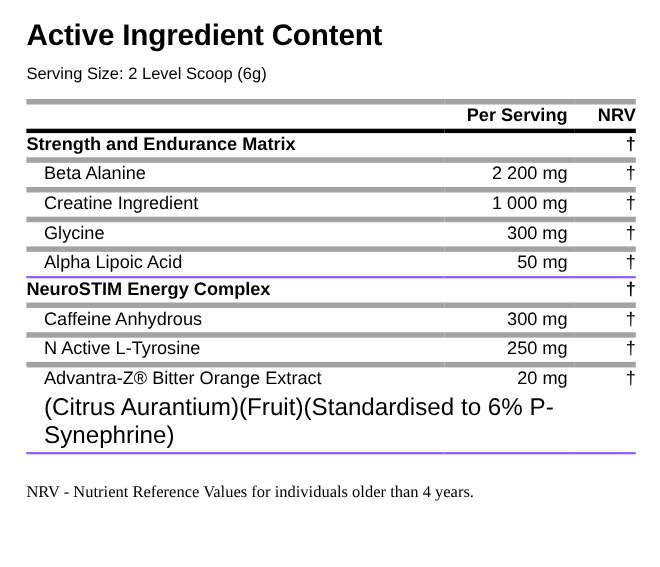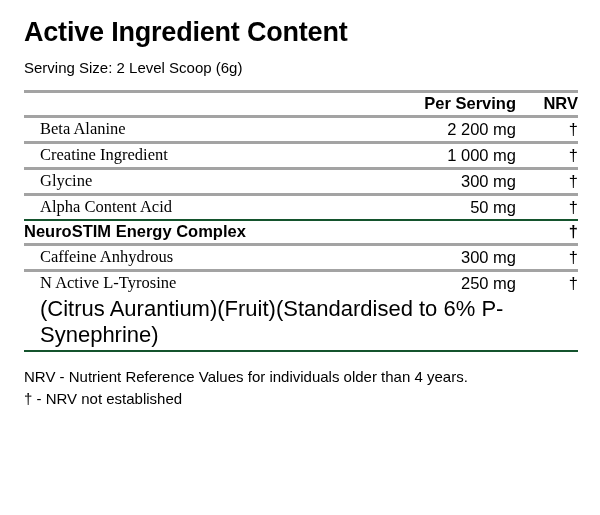--- a/index.html
+++ b/index.html
@@ -42,34 +42,35 @@
   table.facts td, table.facts th {
     padding: 1px 0 2px 0;
     vertical-align: bottom;
   }
   .col-name  { text-align: left; }
   .col-amt   { text-align: right; width: 112px; padding-right: 6px !important; white-space: nowrap; }
   .col-nrv   { text-align: right; width: 56px; white-space: nowrap; }
 
   
   tr.rule-thick > td { border-top: 4px solid #000; }
-  tr.rule-thin  > td { border-top: 3px solid #a3a3a3; }
-  tr.rule-med   > td { border-top: 2px solid #14532d; }
+  tr.rule-thin  > td { border-top: 5px solid #a3a3a3; }
+  tr.rule-med   > td { border-top: 2px solid #8b5cf6; }
 
   .hdr td { font-weight: bold; padding-bottom: 4px; }
   .group td { font-weight: bold; }
-  .indent { padding-left: 16px !important; font-family: Liberation Serif, serif; }
+  .indent { padding-left: 16px !important; }
   .sub-note {
     font-size: 22px;
     padding-left: 16px !important;
   }
   .footnotes {
-    margin-top: 14px;
+    margin-top: 24px;
     font-size: 15px;
     line-height: 1.5;
+    font-family: Liberation Serif, serif;
   }
   .footnotes div { margin: 0; }
   .dagger { font-weight: bold; }
 </style>
 </head>
 <body>
 
 <div class="panel">
 
   <h1 class="title">Active Ingredient Content</h1>
@@ -77,41 +78,46 @@
   <p class="subline">Serving Size: 2 Level Scoop (6g)</p>
 
   <table class="facts">
     <tbody>
       <tr class="hdr rule-thin">
         <td class="col-name"></td>
         <td class="col-amt">Per Serving</td>
         <td class="col-nrv">NRV</td>
       </tr>
 
+      <tr class="group rule-thick">
+        <td class="col-name">Strength and Endurance Matrix</td>
+        <td class="col-amt"></td>
+        <td class="col-nrv dagger">†</td>
+      </tr>
 
       <tr class="rule-thin">
         <td class="col-name indent">Beta Alanine</td>
         <td class="col-amt">2 200 mg</td>
         <td class="col-nrv">†</td>
       </tr>
 
       <tr class="rule-thin">
         <td class="col-name indent">Creatine Ingredient</td>
         <td class="col-amt">1 000 mg</td>
         <td class="col-nrv">†</td>
       </tr>
 
       <tr class="rule-thin">
         <td class="col-name indent">Glycine</td>
         <td class="col-amt">300 mg</td>
         <td class="col-nrv">†</td>
       </tr>
 
       <tr class="rule-thin">
-        <td class="col-name indent">Alpha Content Acid</td>
+        <td class="col-name indent">Alpha Lipoic Acid</td>
         <td class="col-amt">50 mg</td>
         <td class="col-nrv">†</td>
       </tr>
 
       <tr class="group rule-med">
         <td class="col-name">NeuroSTIM Energy Complex</td>
         <td class="col-amt"></td>
         <td class="col-nrv dagger">†</td>
       </tr>
 
@@ -120,30 +126,34 @@
         <td class="col-amt">300 mg</td>
         <td class="col-nrv">†</td>
       </tr>
 
       <tr class="rule-thin">
         <td class="col-name indent">N Active L-Tyrosine</td>
         <td class="col-amt">250 mg</td>
         <td class="col-nrv">†</td>
       </tr>
 
+      <tr class="rule-thin">
+        <td class="col-name indent">Advantra-Z® Bitter Orange Extract</td>
+        <td class="col-amt">20 mg</td>
+        <td class="col-nrv">†</td>
+      </tr>
 
       <tr>
         <td class="sub-note" colspan="3">(Citrus Aurantium)(Fruit)(Standardised to 6% P-Synephrine)</td>
       </tr>
 
 
       <tr class="rule-med">
         <td colspan="3" style="height:0;padding:0;"></td>
       </tr>
     </tbody>
   </table>
 
   <div class="footnotes">
     <div>NRV - Nutrient Reference Values for individuals older than 4 years.</div>
-    <div>† - NRV not established</div>
   </div>
 
 </div>
 
 </body></html>

